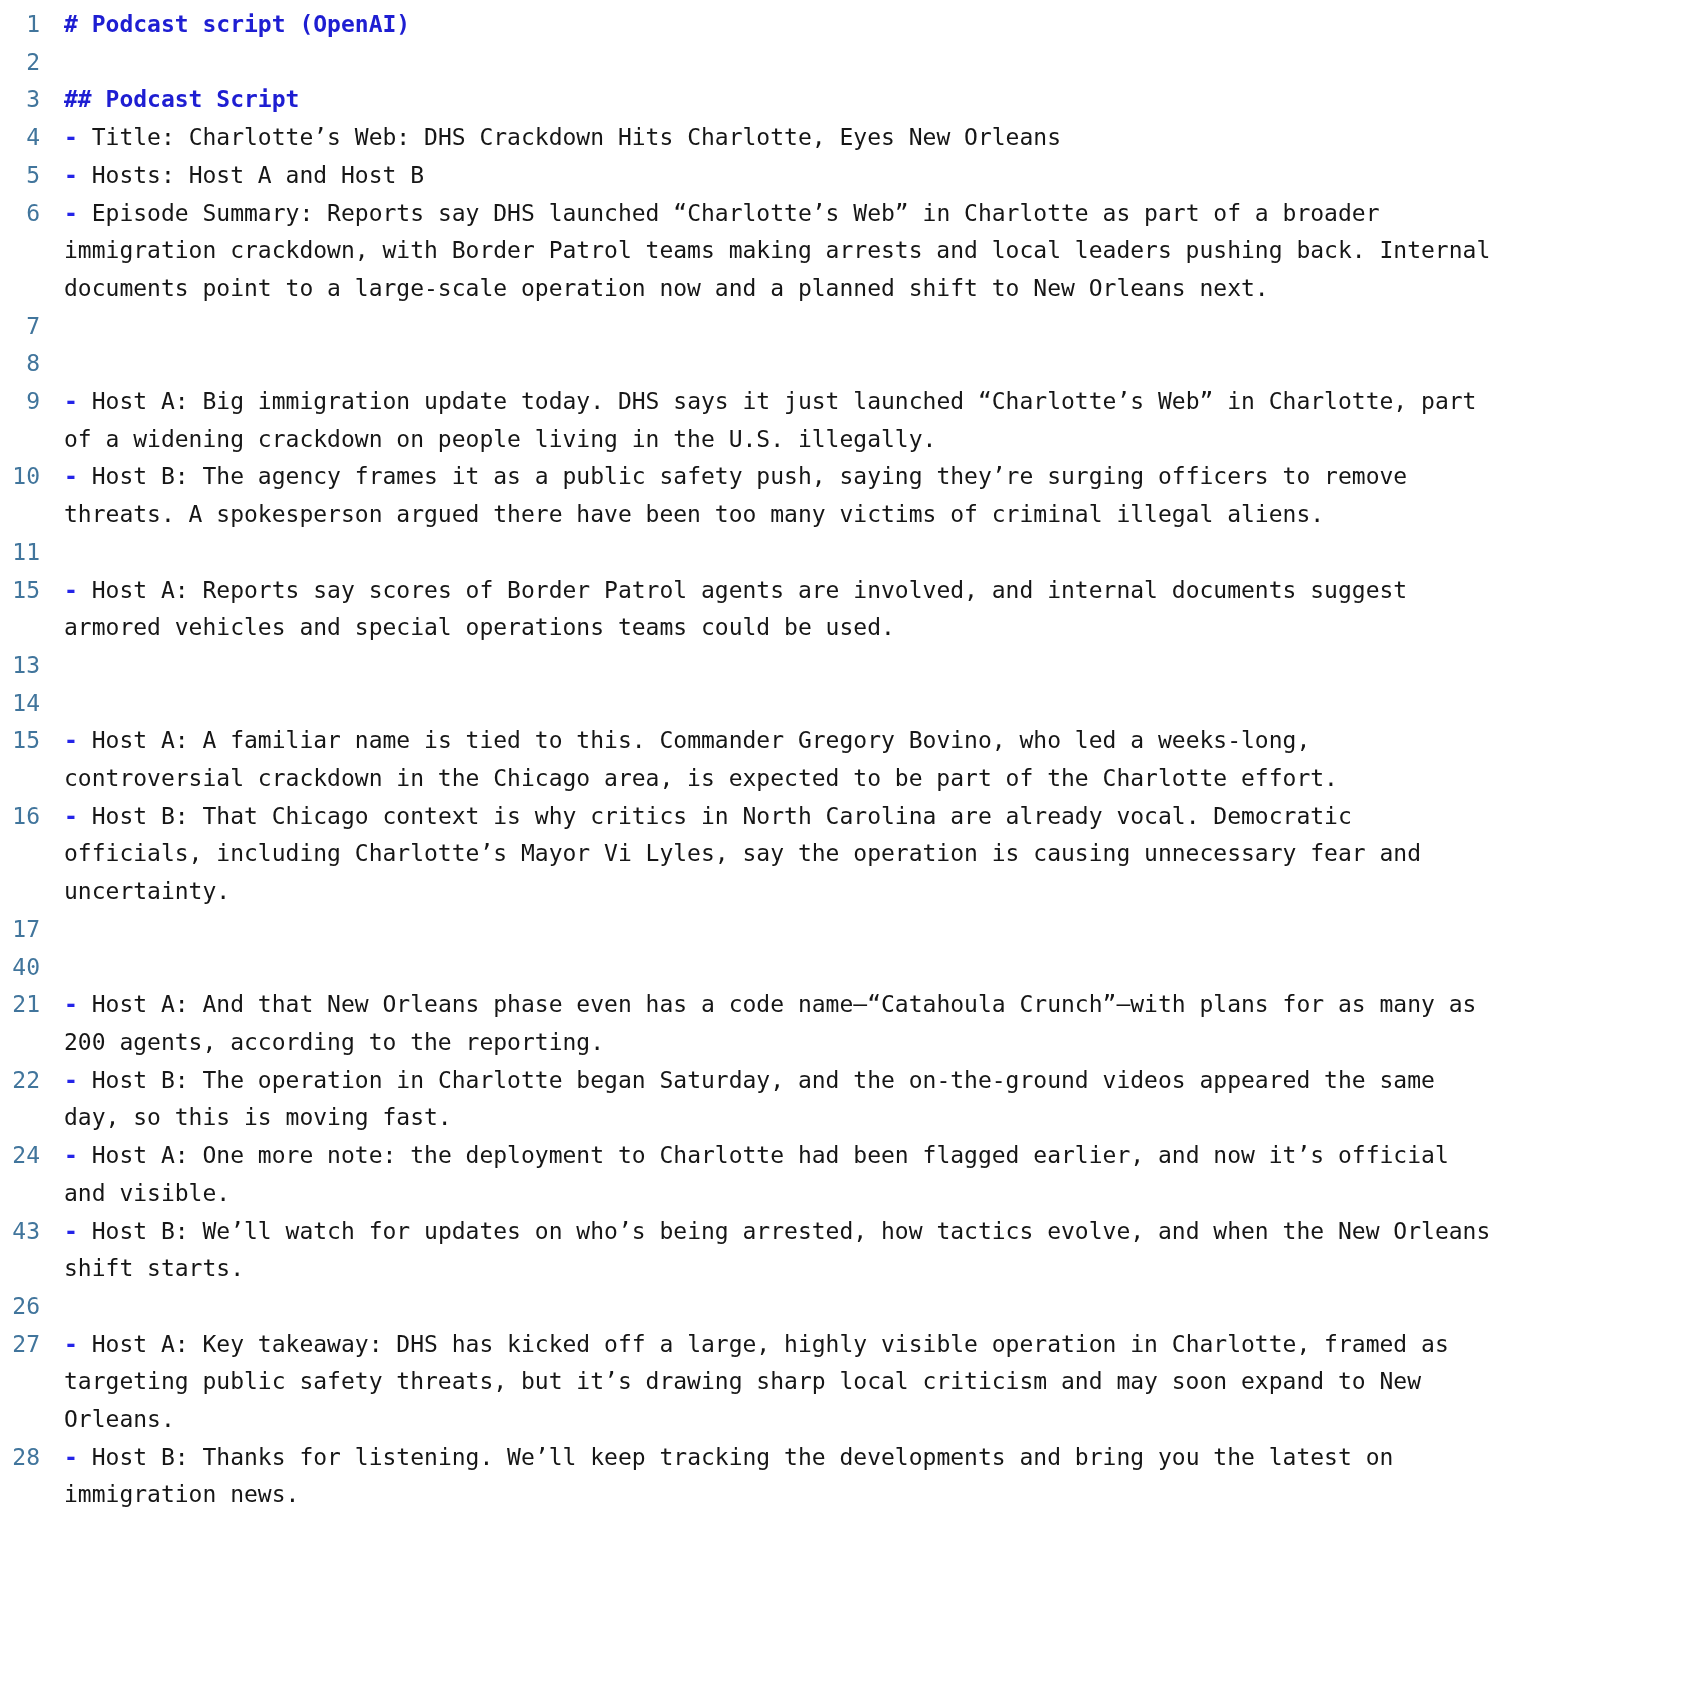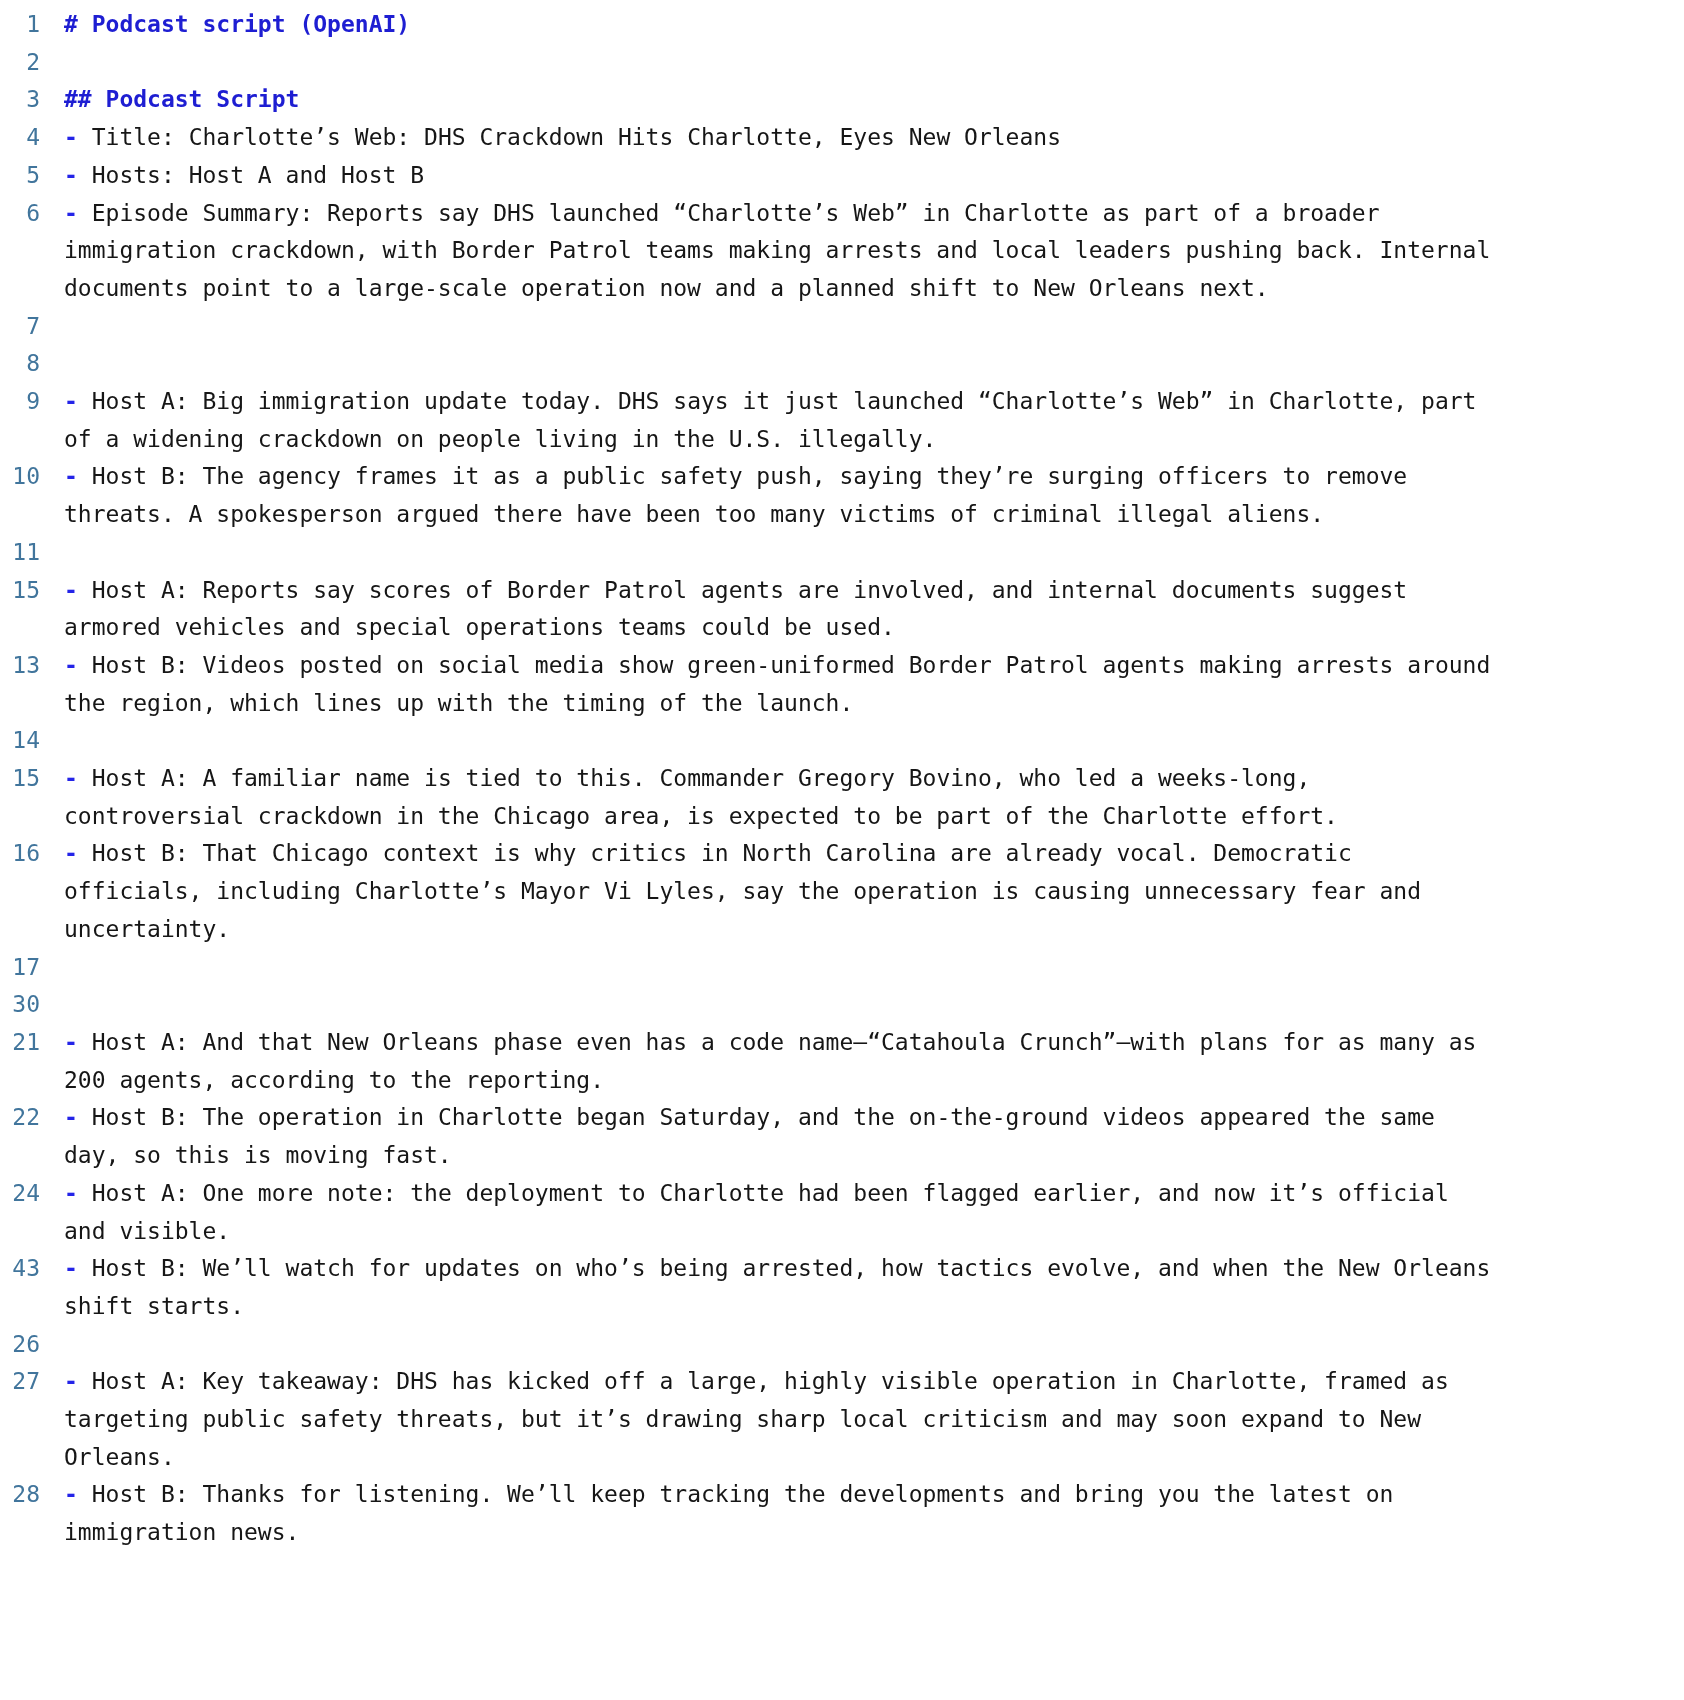--- a/index.html
+++ b/index.html
@@ -104,21 +104,20 @@
     <span class="txt"></span>
   </div>
 
   <div class="row">
     <span class="num">15</span>
     <span class="txt"><span class="marker">-</span> Host A: Reports say scores of Border Patrol agents are involved, and internal documents suggest armored vehicles and special operations teams could be used.</span>
   </div>
 
   <div class="row">
     <span class="num">13</span>
-    <span class="txt"><span class="marker">-</span> Host B: Videos posted on social media show green-uniformed Border Patrol agents making arrests around the region, which lines up with the timing of the launch.</span>
   </div>
 
   <div class="row">
     <span class="num">14</span>
     <span class="txt"></span>
   </div>
 
   <div class="row">
     <span class="num">15</span>
     <span class="txt"><span class="marker">-</span> Host A: A familiar name is tied to this. Commander Gregory Bovino, who led a weeks-long, controversial crackdown in the Chicago area, is expected to be part of the Charlotte effort.</span>
@@ -130,21 +129,21 @@
   </div>
 
   <div class="row">
     <span class="num">17</span>
     <span class="txt"></span>
   </div>
 
 
 
   <div class="row">
-    <span class="num">30</span>
+    <span class="num">40</span>
     <span class="txt"></span>
   </div>
 
   <div class="row">
     <span class="num">21</span>
     <span class="txt"><span class="marker">-</span> Host A: And that New Orleans phase even has a code name—“Catahoula Crunch”—with plans for as many as 200 agents, according to the reporting.</span>
   </div>
 
   <div class="row">
     <span class="num">22</span>

